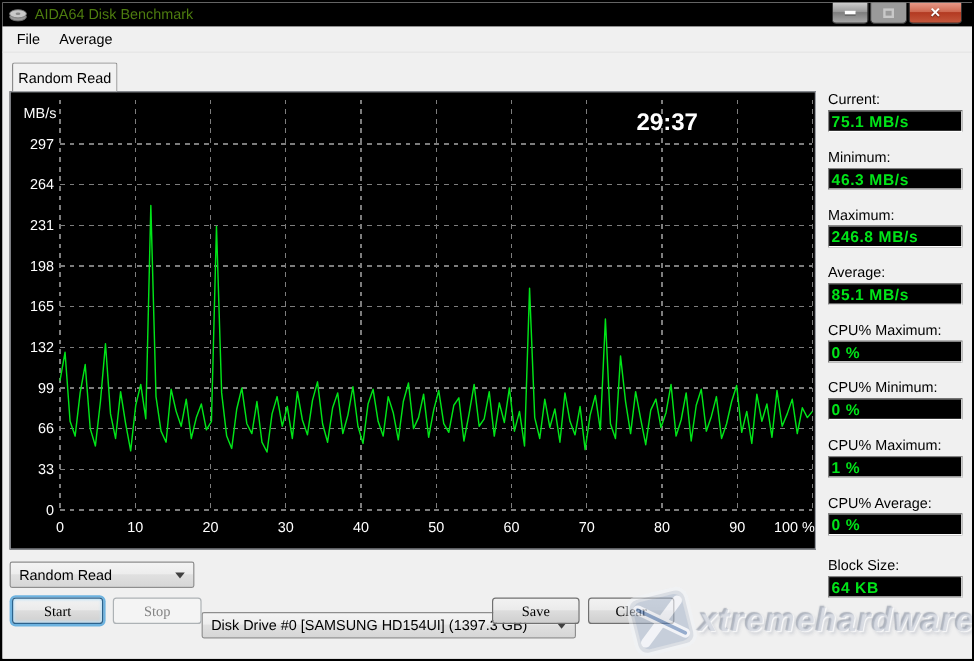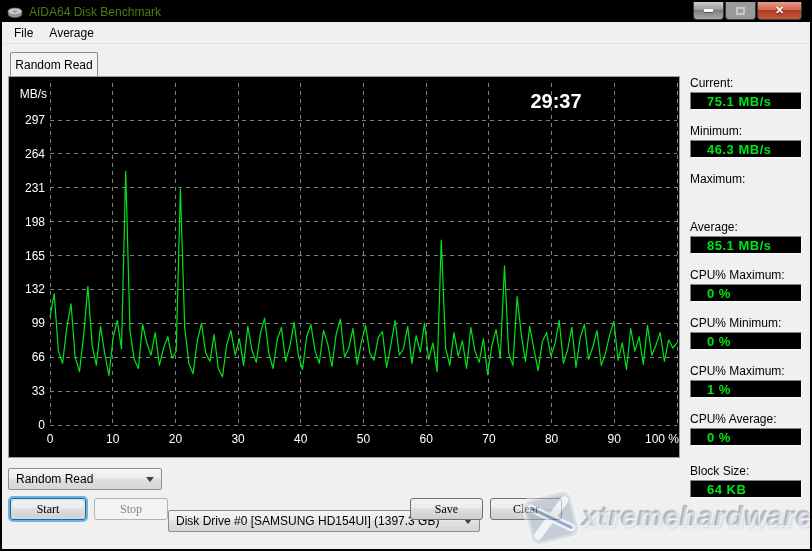--- a/index.html
+++ b/index.html
@@ -51,21 +51,21 @@
     background:#000; border:1px solid #9a9da3;
   }
   svg text { font-family:"Liberation Sans", sans-serif; font-size:12px; fill:#ffffff; }
   svg text.timer { font-size:20px; font-weight:bold; }
   
   .stats { position:absolute; left:688px; top:32px; width:112px; }
   .stat { position:absolute; left:0; width:112px; }
   .stat-label { font-size:12px; color:#000; margin-bottom:2px; }
   .stat-value {
     height:18px; background:#000; color:#00e418; font-size:13px; font-weight:bold;
-    letter-spacing:0.5px; padding:1px 16px; line-height:15px;
+    letter-spacing:0.5px; padding:1px 2px; line-height:15px;
     border:1px solid; border-color:#838383 #fdfdfd #fdfdfd #838383;
   }
   
   .combo {
     position:absolute; height:22px; border:1px solid #8e8e8e; border-radius:2px;
     background:linear-gradient(#f4f4f4,#ededed 45%,#e0e0e0 50%,#d6d6d6);
     display:flex; align-items:center; font-size:12px; color:#000;
     padding:0 20px 0 7px; cursor:default; white-space:nowrap; overflow:hidden;
   }
   .combo .arrow {
@@ -188,20 +188,21 @@
       <div class="stat" style="top:0">
         <div class="stat-label">Current:</div>
         <div class="stat-value">75.1 MB/s</div>
       </div>
       <div class="stat" style="top:48px">
         <div class="stat-label">Minimum:</div>
         <div class="stat-value">46.3 MB/s</div>
       </div>
       <div class="stat" style="top:96px">
         <div class="stat-label">Maximum:</div>
+        <div class="stat-value">246.8 MB/s</div>
       </div>
       <div class="stat" style="top:144px">
         <div class="stat-label">Average:</div>
         <div class="stat-value">85.1 MB/s</div>
       </div>
       <div class="stat" style="top:192px">
         <div class="stat-label">CPU% Maximum:</div>
         <div class="stat-value">0 %</div>
       </div>
       <div class="stat" style="top:240px">

